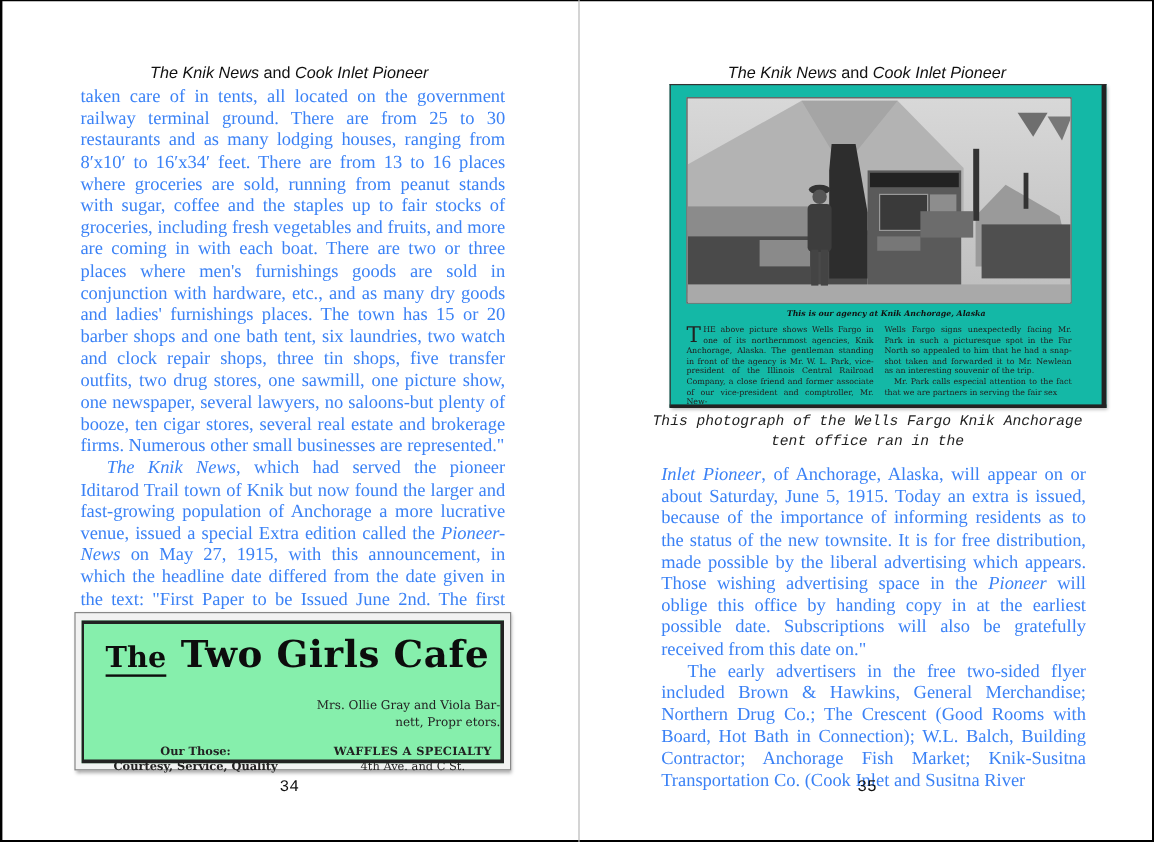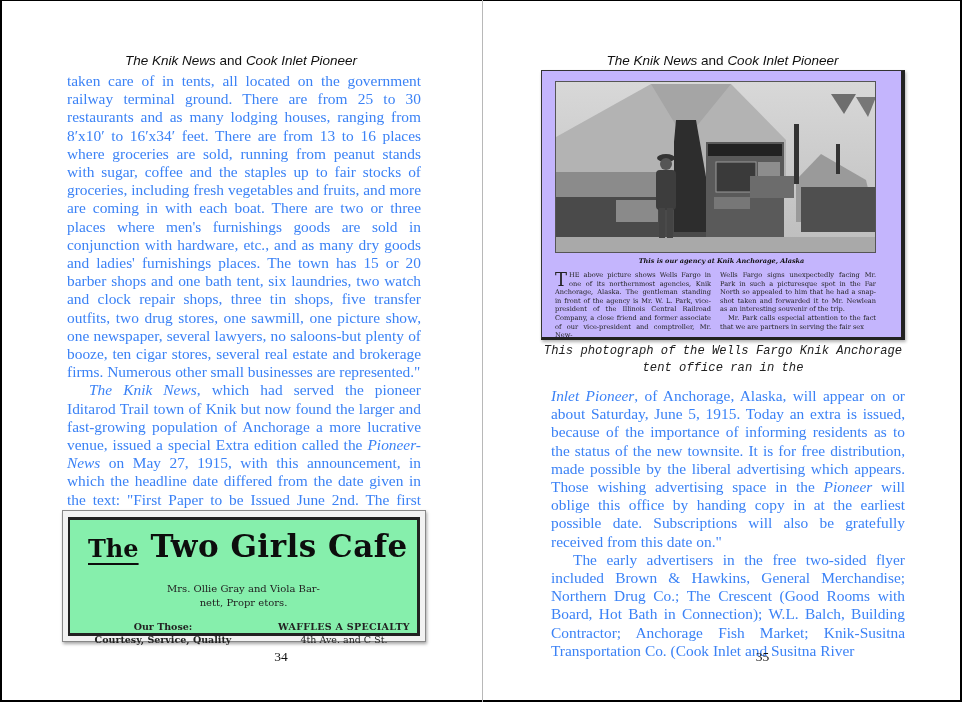--- a/index.html
+++ b/index.html
@@ -15,21 +15,21 @@
 
     .running-head {
       position: absolute; top: 23px; left: 0; width: 100%;
       text-align: center; font-family: "Liberation Sans", sans-serif;
       font-size: 13.5px; color: #111; margin-top: 30px;
     }
     .running-head i { font-style: italic; }
 
     .page-number {
       position: absolute; top: 649px; width: 100%; text-align: center;
-      font-family: Liberation Serif, serif; font-size: 13.5px; color: #111; margin-left: 40px;
+      font-family: Liberation Mono, monospace; font-size: 13.5px; color: #111;
     }
 
     .body-text {
       position: absolute; font-size: 15.4px; line-height: 18.2px;
       text-align: justify; color: #3b82f6;
     }
     .body-text p { text-align: justify; }
     .body-text p.indent { text-indent: 22px; }
     .body-text i { font-style: italic; }
 
@@ -51,36 +51,36 @@
       position: absolute; left: 18px; top: 8px; right: 6px;
       font-family: "DejaVu Serif", serif; font-weight: bold; color: #0d0d0d;
       display: flex; align-items: baseline; gap: 12px;
     }
     .ad-the { font-size: 24px; text-decoration: underline; text-decoration-thickness: 2px; text-underline-offset: 6px; }
     .ad-name { font-size: 31px; letter-spacing: 0.5px; }
     .ad-owners {
       position: absolute; left: 0; width: 100%; top: 62px;
       text-align: center; font-family: "DejaVu Serif", serif; font-size: 10px; line-height: 14px; color: #222;
     }
-    .ad-owners span { display: block; }
+    .ad-owners span { display: block; text-align: right; }
     .ad-motto {
       position: absolute; left: 18px; top: 100px; width: 150px;
       text-align: center; font-family: "DejaVu Serif", serif; font-weight: bold; font-size: 9.5px; line-height: 13px; color: #222;
     }
     .ad-special {
       position: absolute; left: 204px; top: 100px; width: 140px;
       text-align: center; font-family: "DejaVu Serif", serif; font-size: 9.5px; line-height: 13px; color: #222;
     }
     .ad-special b { font-weight: bold; letter-spacing: 0.3px; }
     .ad-motto span, .ad-special span { display: block; }
 
     
     .clip {
-      position: absolute; left: 58px; top: 70px; width: 364px; height: 270px;
-      background: #c4b5fd; border: 1px solid #333; border-right: 4px solid #222; border-bottom: 3px solid #222;
+      position: absolute; left: 75px; top: 70px; width: 364px; height: 270px;
+      background: #14b8a6; border: 1px solid #333; border-right: 4px solid #222; border-bottom: 3px solid #222;
       box-shadow: 1px 2px 3px rgba(0,0,0,0.3);
     }
     .photo {
       position: absolute; left: 13px; top: 10px; width: 321px; height: 172px;
       background: #c9c9c9; border: 1px solid #555; overflow: hidden;
     }
     .photo svg { display: block; }
     .photo-caption {
       position: absolute; left: 0; width: 100%; top: 186px; text-align: center;
       font-family: "DejaVu Serif", serif; font-style: italic; font-weight: bold; font-size: 6.5px; color: #111;

